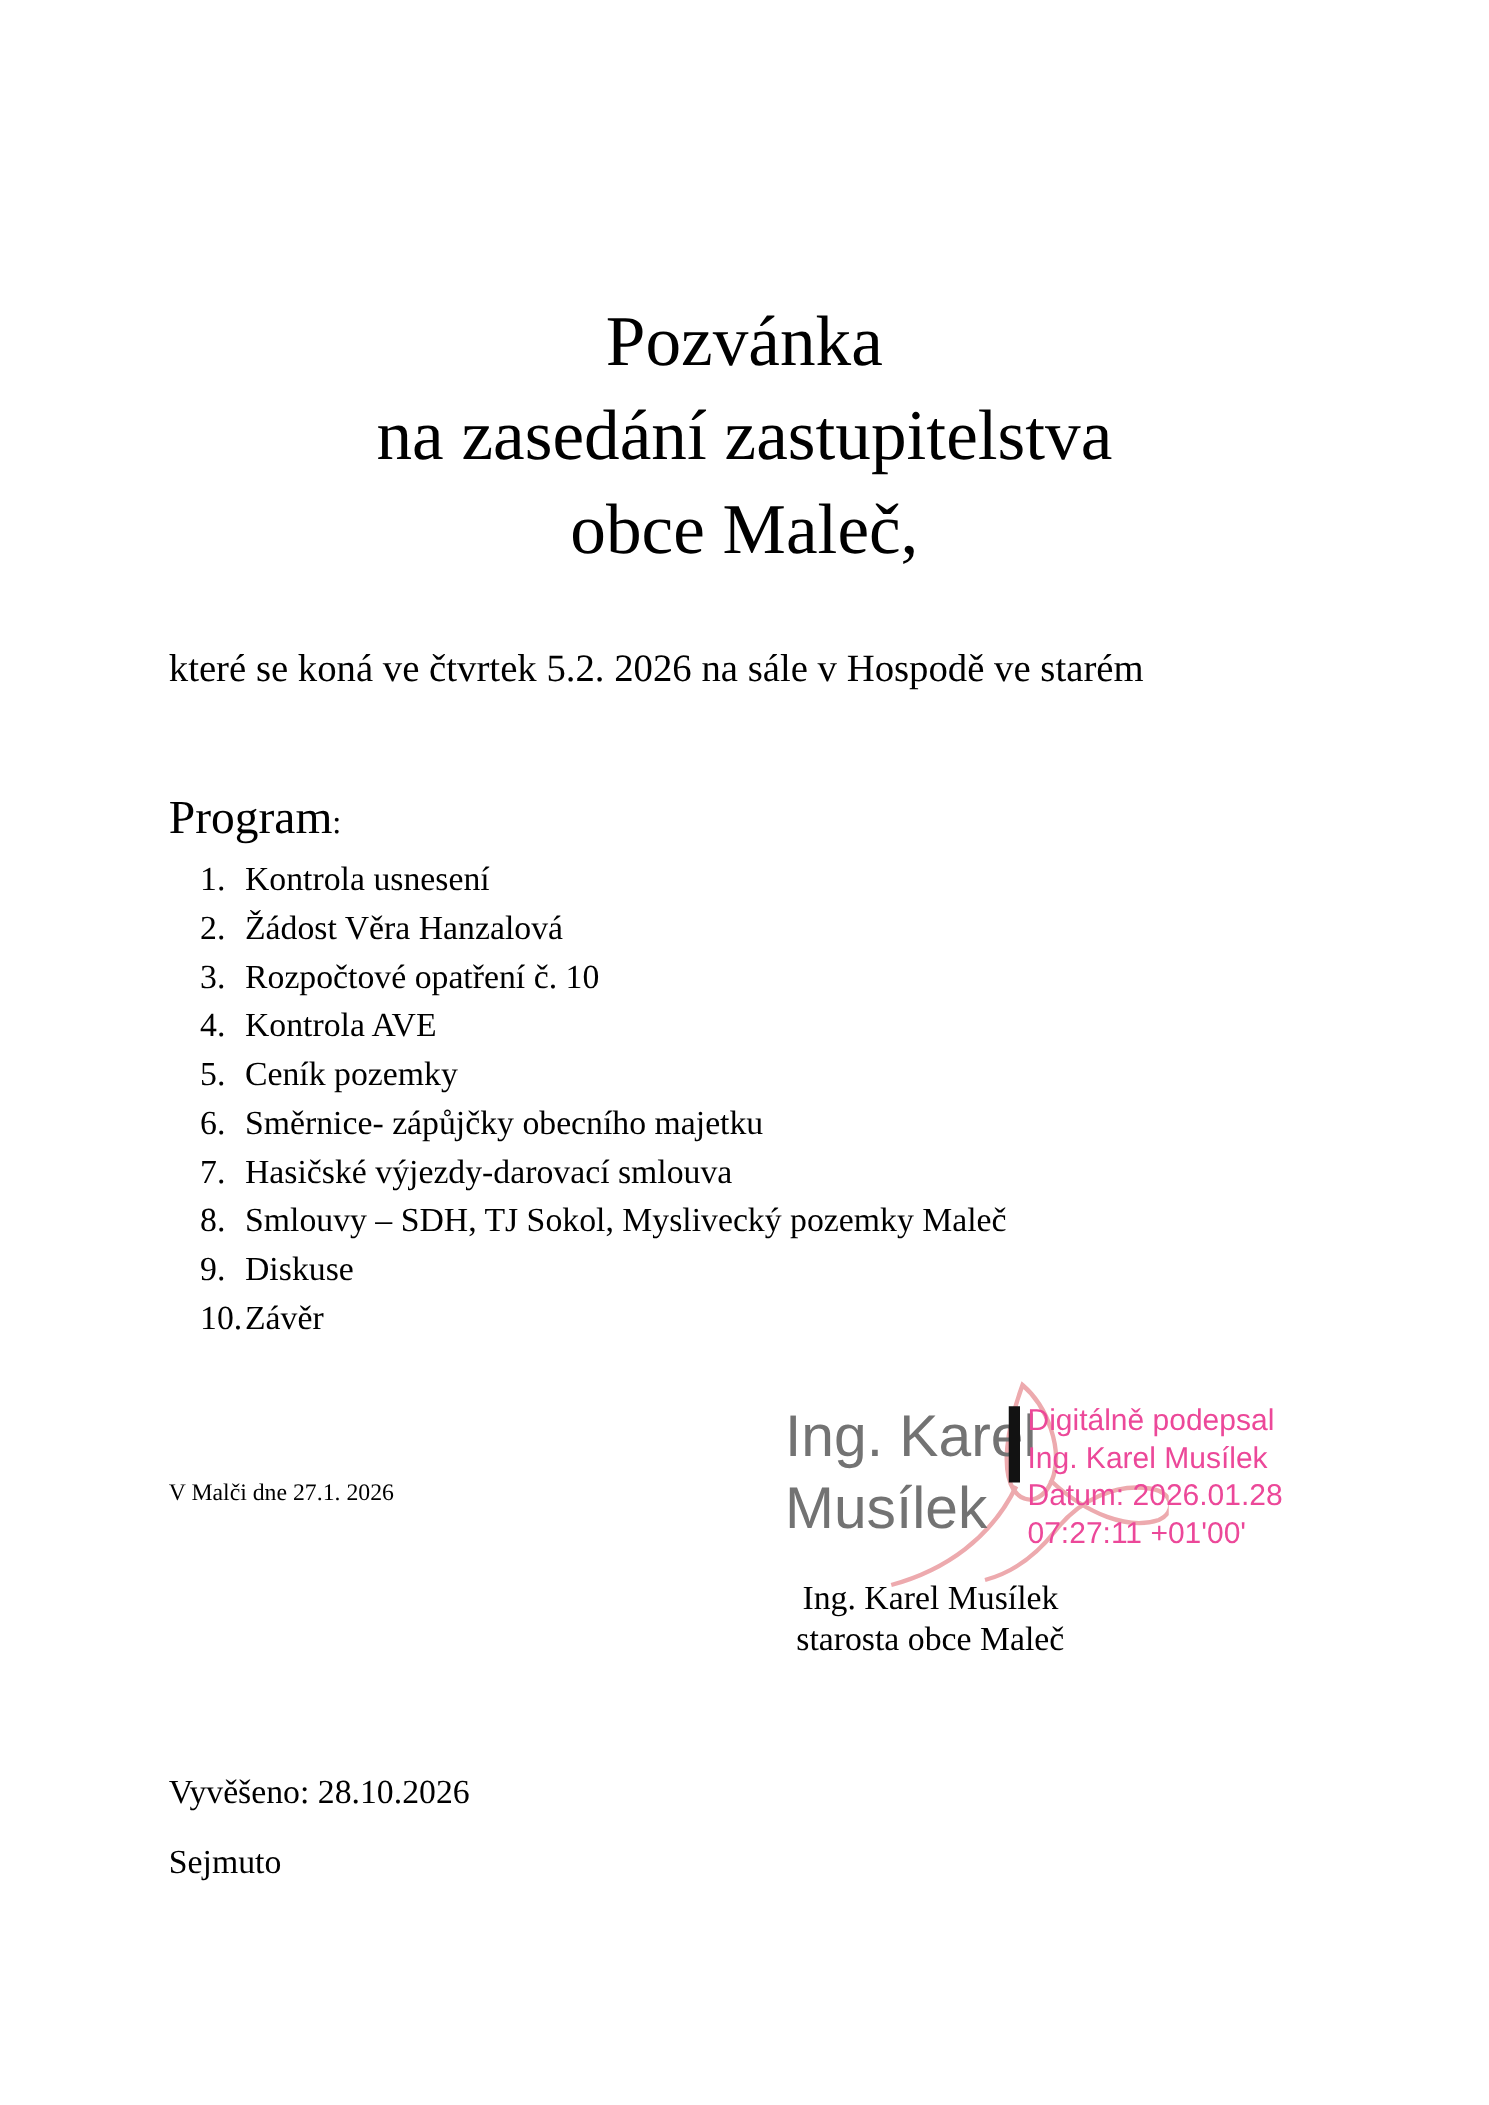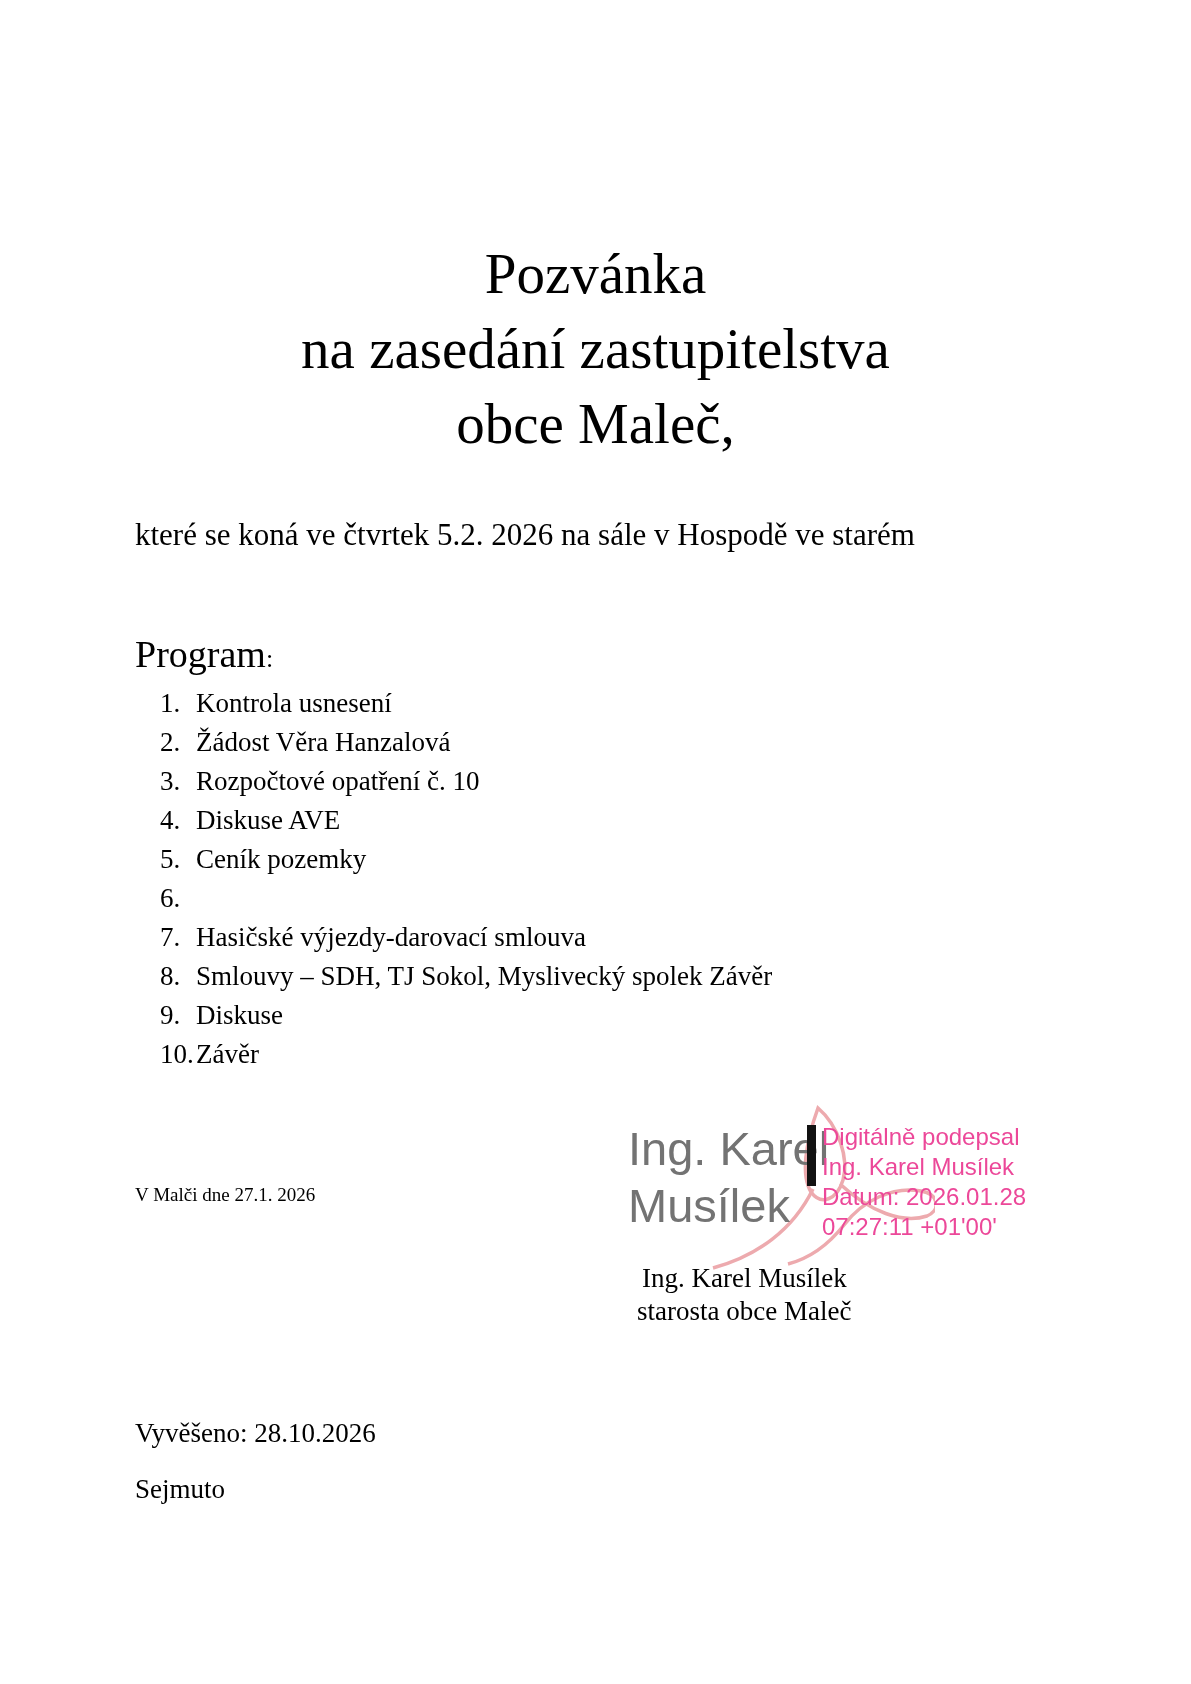--- a/index.html
+++ b/index.html
@@ -167,40 +167,41 @@
         <span>Žádost Věra Hanzalová</span>
       </div>
 
       <div class="program-row">
         <span class="num">3.</span>
         <span>Rozpočtové opatření č. 10</span>
       </div>
 
       <div class="program-row">
         <span class="num">4.</span>
-        <span>Diskuse AVE</span>
+        <span>Kontrola AVE</span>
       </div>
 
       <div class="program-row">
         <span class="num">5.</span>
         <span>Ceník pozemky</span>
       </div>
 
       <div class="program-row">
         <span class="num">6.</span>
+        <span>Směrnice- zápůjčky obecního majetku</span>
       </div>
 
       <div class="program-row">
         <span class="num">7.</span>
         <span>Hasičské výjezdy-darovací smlouva</span>
       </div>
 
       <div class="program-row">
         <span class="num">8.</span>
-        <span>Smlouvy – SDH, TJ Sokol, Myslivecký spolek Závěr</span>
+        <span>Smlouvy – SDH, TJ Sokol, Myslivecký pozemky Maleč</span>
       </div>
 
       <div class="program-row">
         <span class="num">9.</span>
         <span>Diskuse</span>
       </div>
 
       <div class="program-row">
         <span class="num">10.</span>
         <span>Závěr</span>

